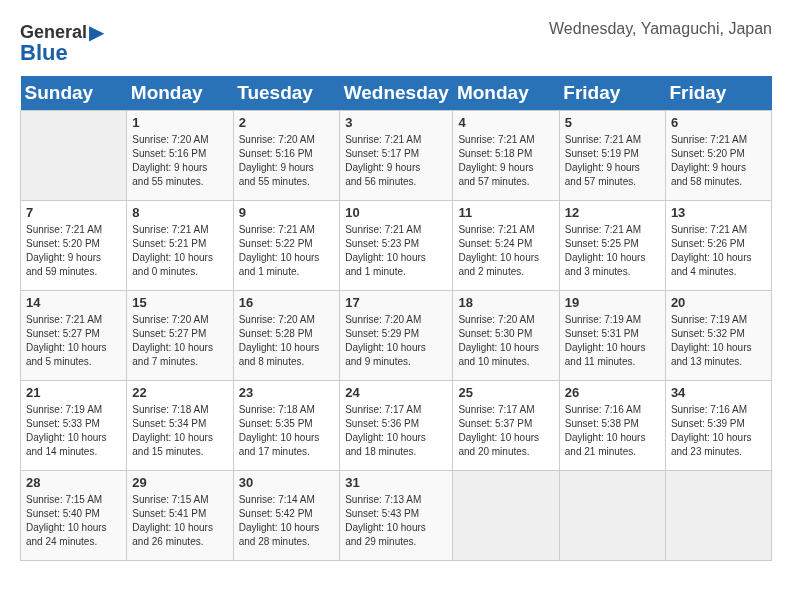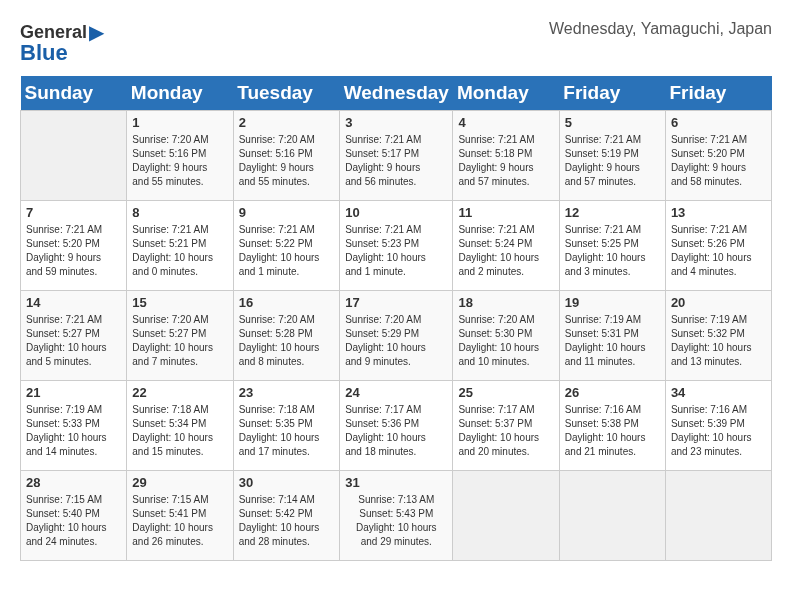--- a/index.html
+++ b/index.html
@@ -319,21 +319,21 @@
         </td>
         <td>
           <span class="day-number">30</span>
           <div class="day-info" style="white-space: pre-line;">Sunrise: 7:14 AM
 Sunset: 5:42 PM
 Daylight: 10 hours
 and 28 minutes.</div>
         </td>
         <td>
           <span class="day-number">31</span>
-          <div class="day-info" style="white-space: pre-line; text-align: center;">Sunrise: 7:13 AM
+          <div class="day-info" style="white-space: pre-line;">Sunrise: 7:13 AM
 Sunset: 5:43 PM
 Daylight: 10 hours
 and 29 minutes.</div>
         </td>
         <td class="empty"></td>
         <td class="empty"></td>
         <td class="empty"></td>
       </tr>
     </tbody>
 </table>

